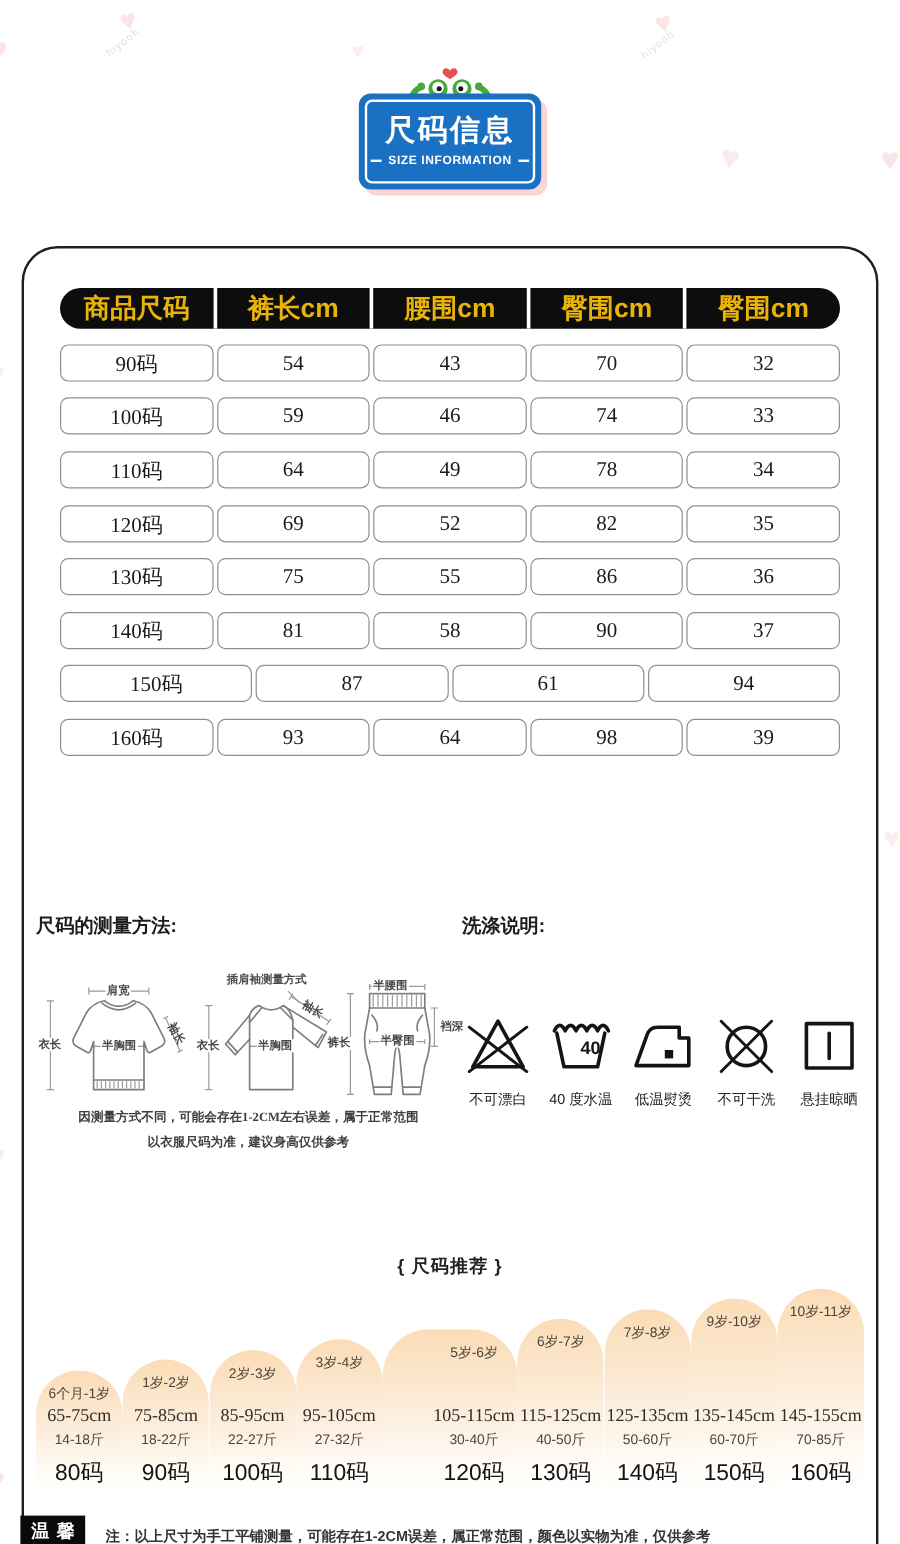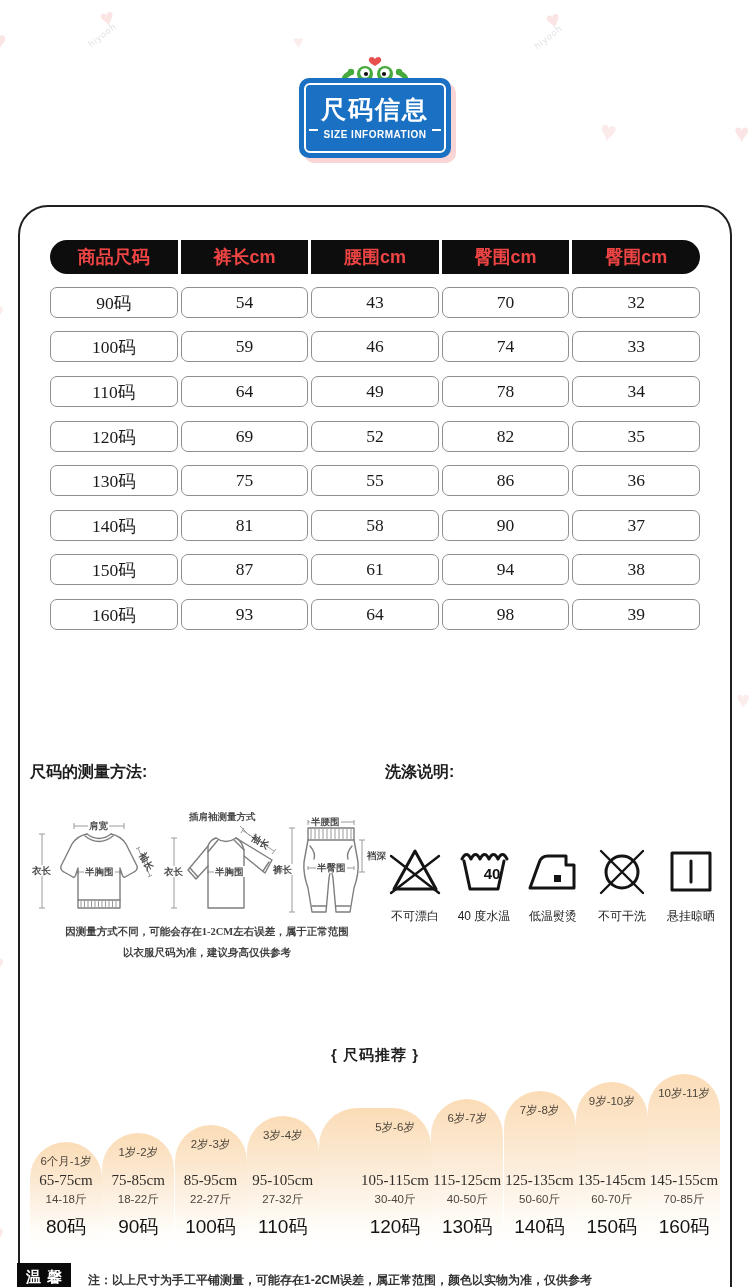--- a/index.html
+++ b/index.html
@@ -12,32 +12,32 @@
   .deco-wm{font-size:9px;color:#dcdcdc;opacity:.9;letter-spacing:1px;}
 
   
   .frog{position:absolute;left:50%;top:54px;transform:translateX(-50%);z-index:1;}
   .badge{position:absolute;left:50%;top:78px;transform:translateX(-50%);
          width:152px;height:80px;background:#1a70c2;border-radius:10px;
          box-shadow:5px 5px 0 rgba(244,180,178,.55);z-index:2;}
   .badge-inner{position:absolute;inset:5px;border:2px solid #fff;border-radius:6px;
          display:flex;flex-direction:column;align-items:center;justify-content:center;gap:7px;}
   .badge-title{color:#fff;font-size:25px;font-weight:bold;letter-spacing:2px;line-height:1;}
-  .badge-sub{display:flex;align-items:flex-start;gap:6px;color:#fff;font-size:10px;font-weight:bold;letter-spacing:.5px;}
+  .badge-sub{display:flex;align-items:center;gap:6px;color:#fff;font-size:10px;font-weight:bold;letter-spacing:.5px;}
   .dash{width:9px;height:2px;background:#fff;display:inline-block;}
 
   
   .panel{position:absolute;left:18px;top:205px;width:710px;height:1120px;
          border:2px solid #1f1f1f;border-radius:30px;z-index:1;}
 
   
   .thead{position:absolute;left:50px;top:240px;width:650px;height:34px;display:flex;
          background:#0d0d0d;border-radius:17px;overflow:hidden;z-index:2;}
-  .th{flex:1;display:flex;align-items:center;justify-content:center;color:#ef4444;
-      font-size:18px;font-weight:bold;border-right:3px solid #fff;}
+  .th{flex:1;display:flex;align-items:center;justify-content:center;color:#eab308;
+      font-size:22px;font-weight:bold;border-right:3px solid #fff;}
   .th:last-child{border-right:none;}
   .trow{position:absolute;left:50px;width:650px;height:31px;display:flex;gap:3px;z-index:2;}
   .td{flex:1;border:1px solid #8f8f8f;border-radius:7px;background:#fff;
       display:flex;align-items:center;justify-content:center;
       font-family:"Liberation Serif",serif;font-size:17.5px;color:#1a1a1a;}
 
   
   .sec-title{position:absolute;font-size:16px;font-weight:bold;color:#1d1d1d;z-index:2;}
 
   
@@ -182,21 +182,20 @@
     <div class="td">81</div>
     <div class="td">58</div>
     <div class="td">90</div>
     <div class="td">37</div>
   </div>
   <div class="trow" style="top:554px">
     <div class="td">150码</div>
     <div class="td">87</div>
     <div class="td">61</div>
     <div class="td">94</div>
-    <div class="td">38</div>
   </div>
   <div class="trow" style="top:599px">
     <div class="td">160码</div>
     <div class="td">93</div>
     <div class="td">64</div>
     <div class="td">98</div>
     <div class="td">39</div>
   </div>
 
   <div class="sec-title" style="left:30px;top:762px">尺码的测量方法:</div>

